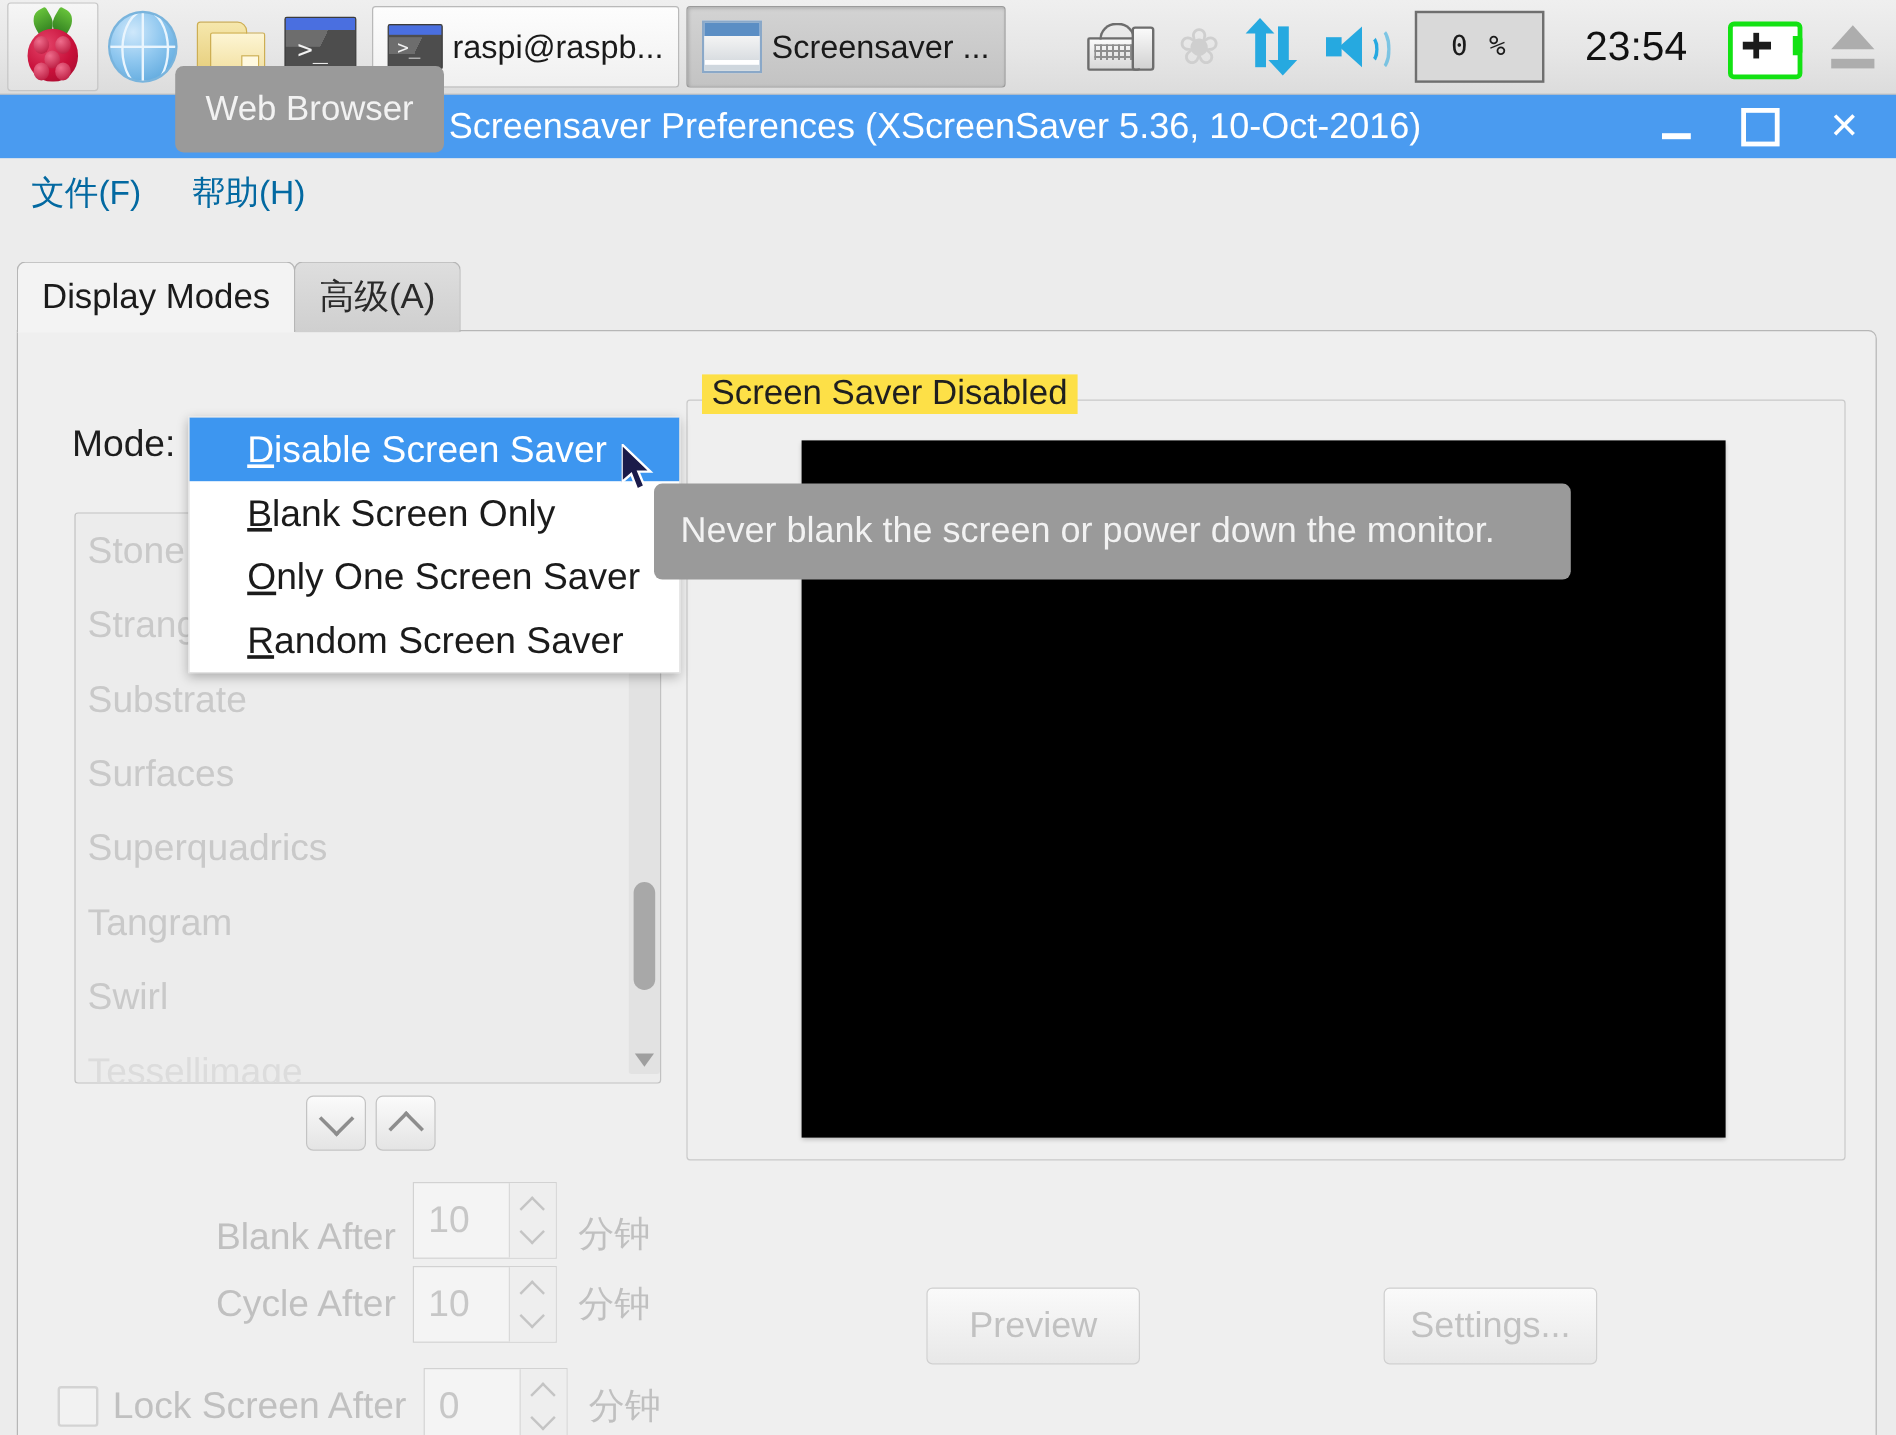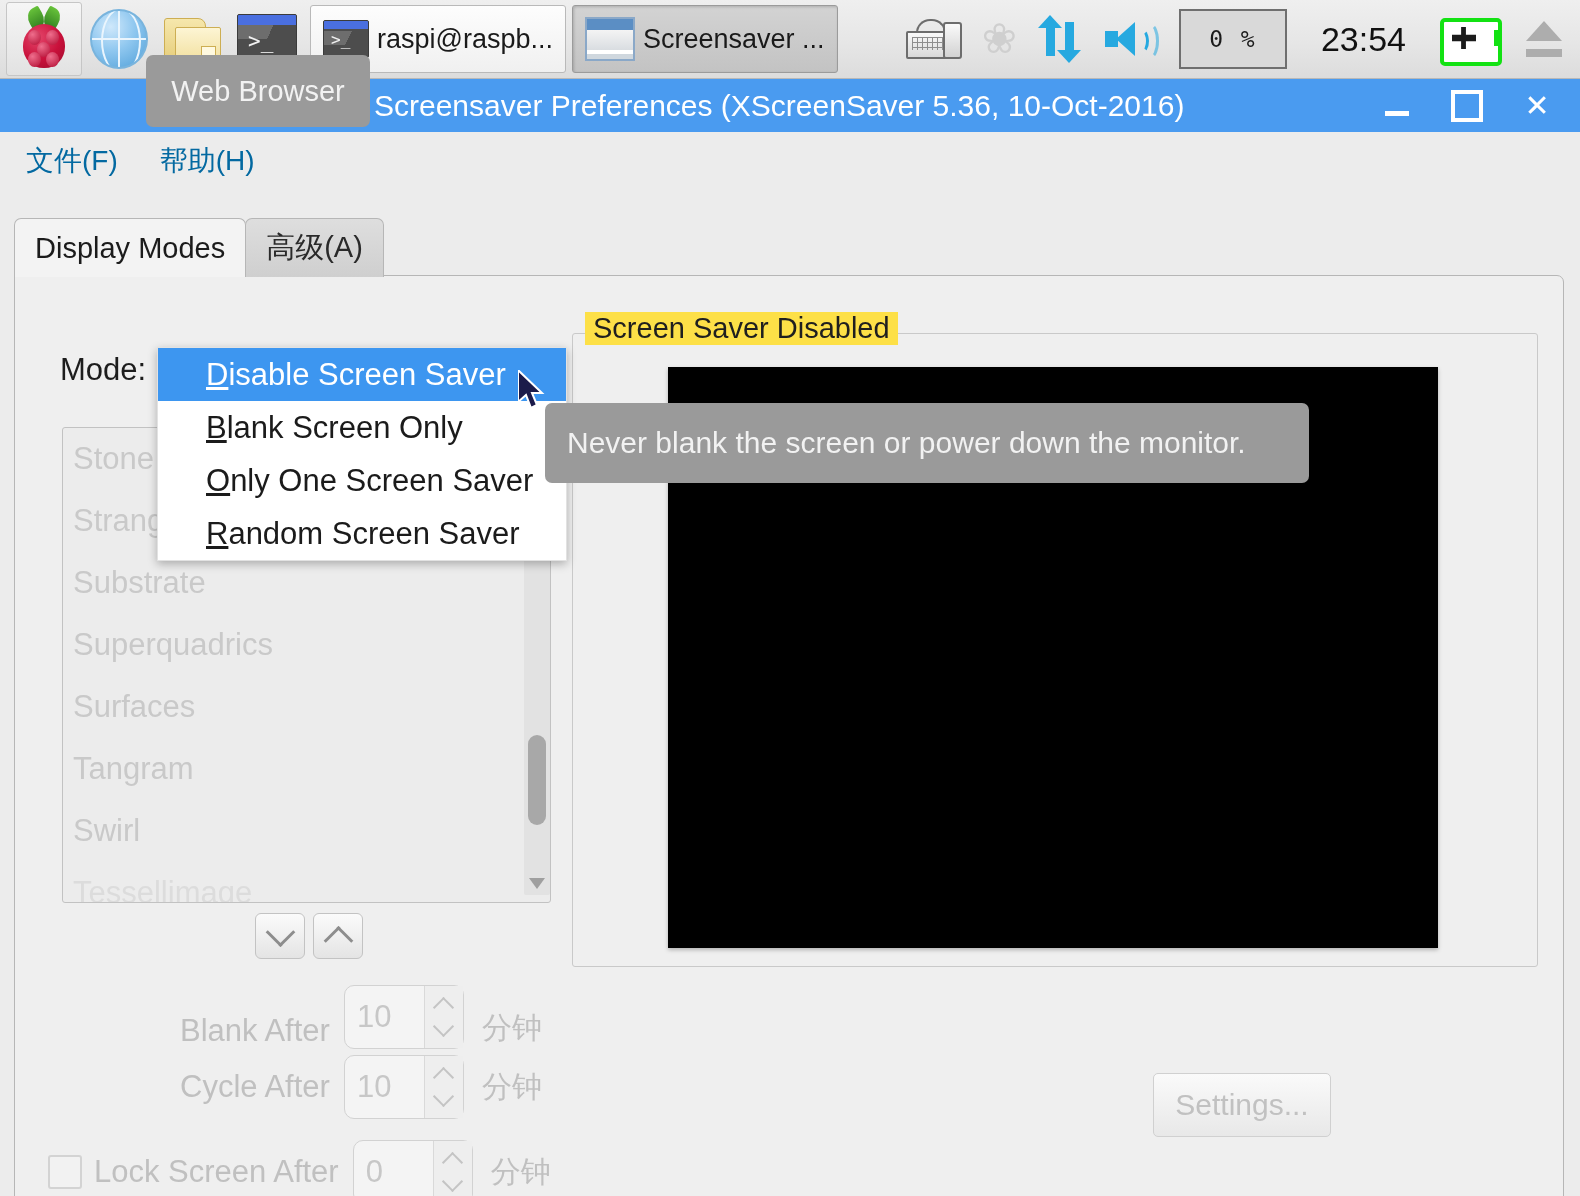--- a/index.html
+++ b/index.html
@@ -208,21 +208,21 @@
     background:linear-gradient(to bottom,#fbfbfb,#e4e4e4);
     display:flex;align-items:center;justify-content:center;
   }
   .chev{width:18px;height:18px;border-right:3px solid #8d8d8d;border-bottom:3px solid #8d8d8d;}
   .chev.down{transform:rotate(45deg) translate(-3px,-3px);}
   .chev.up{transform:rotate(-135deg) translate(-3px,-3px);}
 
   .field-row{position:absolute;display:flex;align-items:center;}
   .field-label{font-size:31px;color:#c0c0c0;margin-right:14px;text-align:right;}
   .spin{
-    width:118px;height:62px;border:1px solid #d2d2d2;border-radius:10px;background:#f4f4f4;
+    width:118px;height:62px;border:1px solid #d2d2d2;border-radius:0;background:#f4f4f4;
     display:flex;align-items:center;position:relative;
   }
   .spin .val{font-size:31px;color:#c7c7c7;padding-left:12px;}
   .spin .btns{
     position:absolute;right:0;top:0;width:38px;height:100%;
     border-left:1px solid #d9d9d9;background:#eee;
     display:flex;flex-direction:column;align-items:center;justify-content:center;gap:4px;
   }
   .mini-chev{width:13px;height:13px;border-right:2px solid #c4c4c4;border-bottom:2px solid #c4c4c4;}
   .mini-chev.u{transform:rotate(-135deg);}
@@ -404,22 +404,22 @@
       <span>高级(A)</span>
     </div>
   </div>
 
   <div class="mode-label">Mode:</div>
 
   <div class="listbox">
     <div class="item">Stone</div>
     <div class="item">Strange</div>
     <div class="item">Substrate</div>
+    <div class="item">Surfaces</div>
     <div class="item">Superquadrics</div>
-    <div class="item">Surfaces</div>
     <div class="item">Tangram</div>
     <div class="item">Swirl</div>
     <div class="item faint">Tessellimage</div>
   </div>
   <div class="vscroll">
     <div class="thumb"></div>
     <div class="arrowdn"></div>
   </div>
 
   <div class="sortbtns">
@@ -466,20 +466,23 @@
       </div>
     </div>
     <div class="unit">分钟</div>
   </div>
 
   <div class="groupbox">
     <div class="legend">Screen Saver Disabled</div>
   </div>
   <div class="preview"></div>
 
+  <div class="btn-big" style="left:772px;top:1073px;width:176px;">
+    <span>Preview</span>
+  </div>
   <div class="btn-big" style="left:1153px;top:1073px;width:176px;">
     <span>Settings...</span>
   </div>
 
   <div class="popup">
     <div class="pi sel">
       <u>D</u>
         <span>isable Screen Saver</span>
     </div>
     <div class="pi">

